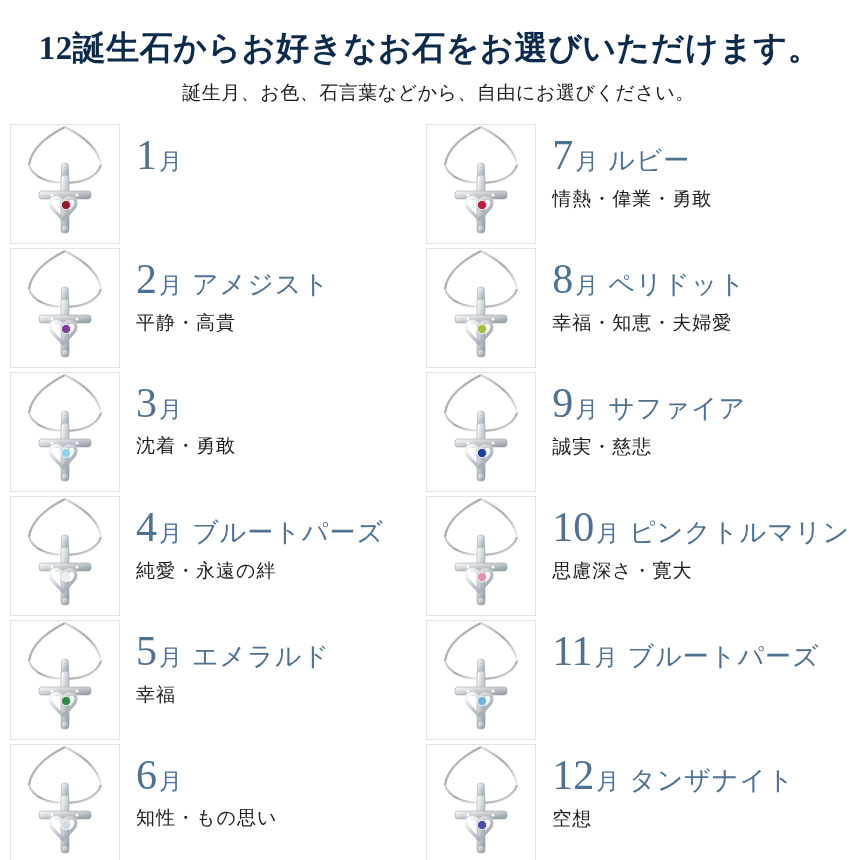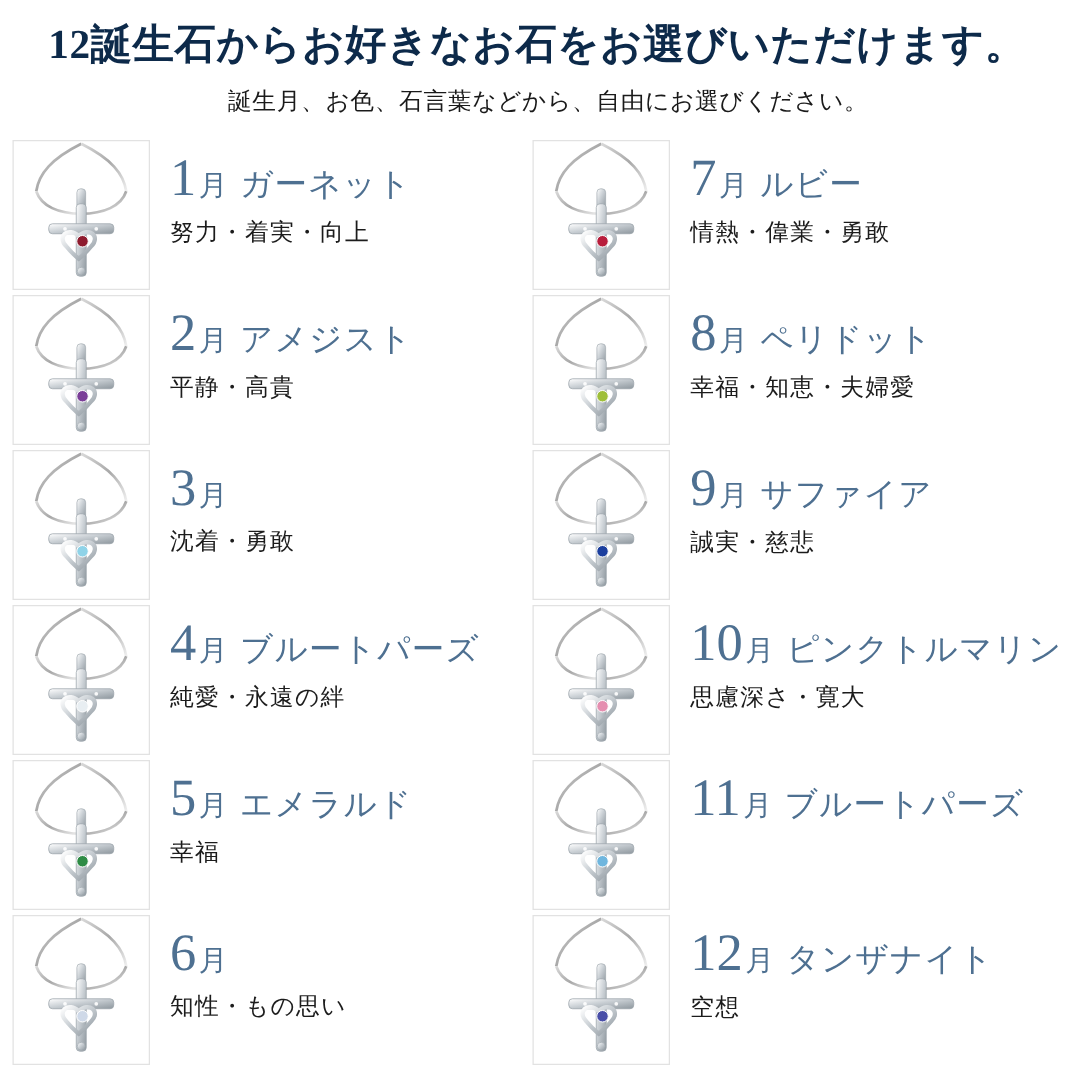--- a/index.html
+++ b/index.html
@@ -18,21 +18,21 @@
     width: 860px;
     height: 860px;
     box-sizing: border-box;
   }
   .headline {
     text-align: center;
     color: #0d2a4a;
     font-size: 33px;
     font-weight: 700;
     letter-spacing: 0.5px;
-    padding-top: 18px;
+    padding-top: 30px;
     line-height: 1.1;
     font-family: "Liberation Serif", "DejaVu Serif", serif;
   }
   .subhead {
     text-align: center;
     color: #1a1a1a;
     font-size: 19px;
     font-weight: 400;
     margin-top: 14px;
     letter-spacing: 0.5px;
@@ -142,23 +142,21 @@
         <circle class="gem" cx="55" cy="80" r="4.6" fill="#8e1b2e" stroke="#ffffff" stroke-width="0.8"></circle>
         <circle cx="41" cy="70" r="1.5" fill="#ffffff" opacity="0.9"></circle>
         <circle cx="66" cy="70" r="1.5" fill="#ffffff" opacity="0.9"></circle>
         <circle cx="54" cy="104" r="3.2" fill="url(#metalG0)" stroke="#9aa3aa" stroke-width="0.5"></circle>
       </svg>
     </div>
     <div class="info">
       <div class="titleline">
         <span class="num">1</span>
         <span class="getsu">月</span>
-        <span class="stone">ガーネット</span>
-      </div>
-      <div class="words">努力・着実・向上</div>
+      </div>
     </div>
   </div>
 
   <div class="card">
     <div class="thumb">
       <svg width="108" height="118" viewBox="0 0 108 118">
         <defs>
           <linearGradient id="chainG1" x1="0" y1="0" x2="1" y2="1">
             <stop offset="0%" stop-color="#d9d9d9"></stop>
             <stop offset="50%" stop-color="#a8a8a8"></stop>

